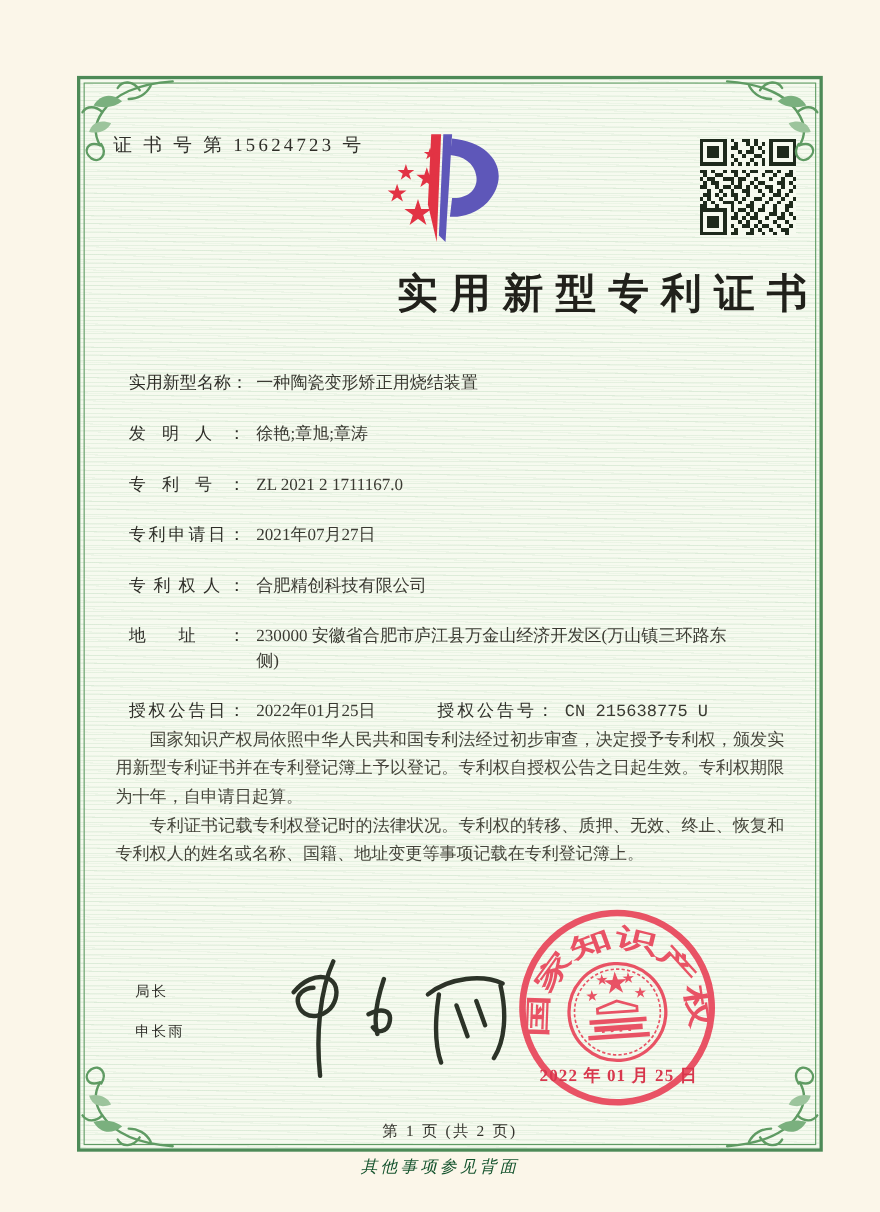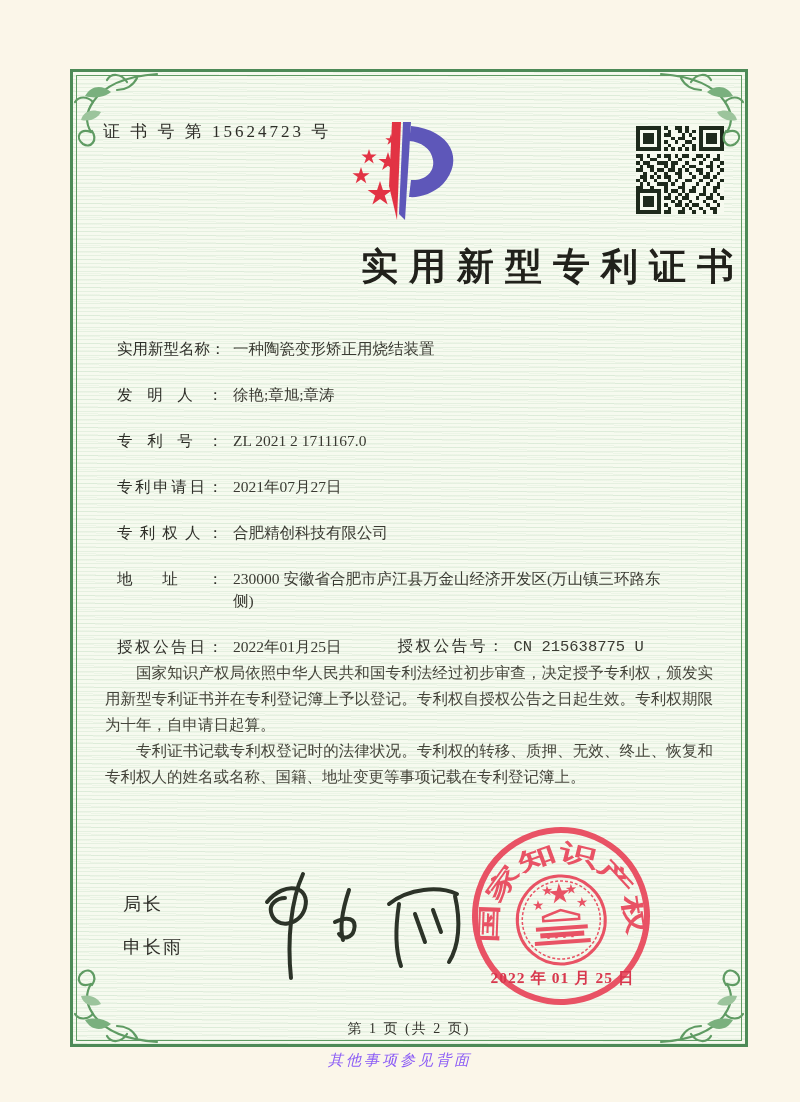--- a/index.html
+++ b/index.html
@@ -58,39 +58,39 @@
 
   
   .body-text {
     position:absolute; left:32px; right:32px; top:588px;
     font-size:15.5px; line-height:26px; color:#45453b;
     text-align:justify;
   }
   .body-text p { text-indent:2em; margin:0; }
 
   
-  .signer { position:absolute; left:50px; top:820px; font-size:18px; color:#2e2e28; }
+  .signer { position:absolute; left:50px; top:820px; font-size:13px; color:#2e2e28; }
   .signer div { margin-bottom:19px; letter-spacing:2px; }
   .signature { position:absolute; left:160px; top:788px; width:250px; height:130px; }
 
   
   .seal { position:absolute; left:396px; top:752px; width:184px; height:184px; opacity:.92; transform:rotate(-4deg); }
   .seal-date {
     position:absolute; left:392px; top:896px; width:195px; text-align:center;
     font-size:15.5px; color:#d8374d; letter-spacing:1px; font-weight:700; z-index:4;
   }
 
   
   .page-info {
     position:absolute; left:0; right:0; top:948px; text-align:center;
     font-size:14px; letter-spacing:2px; color:#33332c;
   }
   .back-note {
     position:absolute; left:0; right:0; top:1051px; text-align:center;
-    font-size:15px; letter-spacing:3px; color:#8b5cf6; font-style:italic;
+    font-size:15px; letter-spacing:3px; color:#14532d; font-style:italic;
   }
 </style>
 </head>
 <body>
 
 <div class="page">
   <div class="frame">
     <div class="frame-inner"></div>
 
     <svg class="corner tl" viewBox="0 0 92 92">

